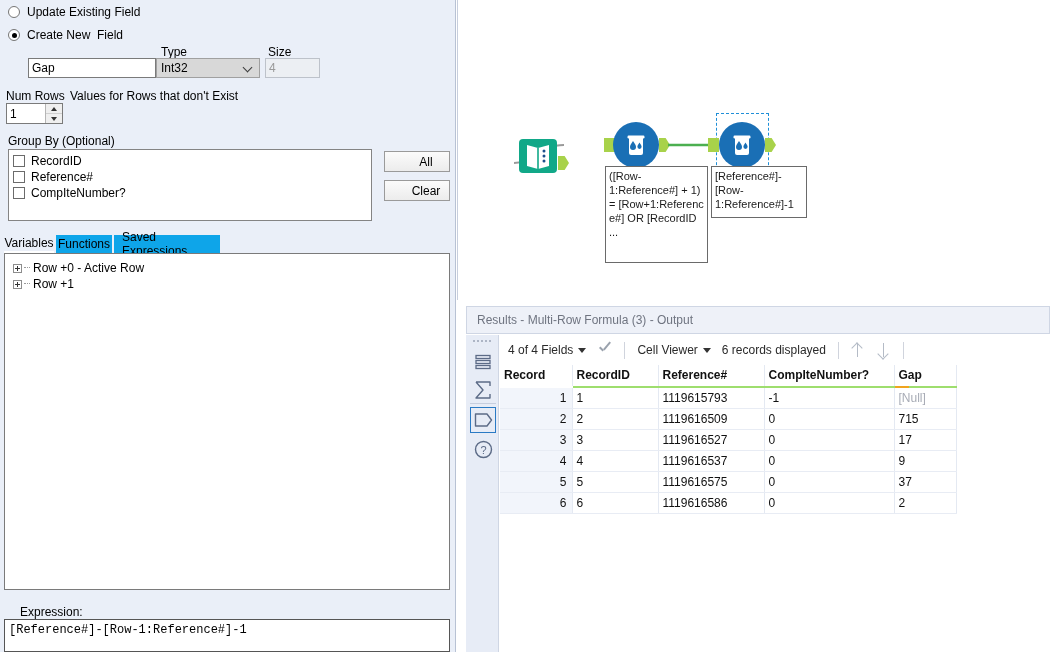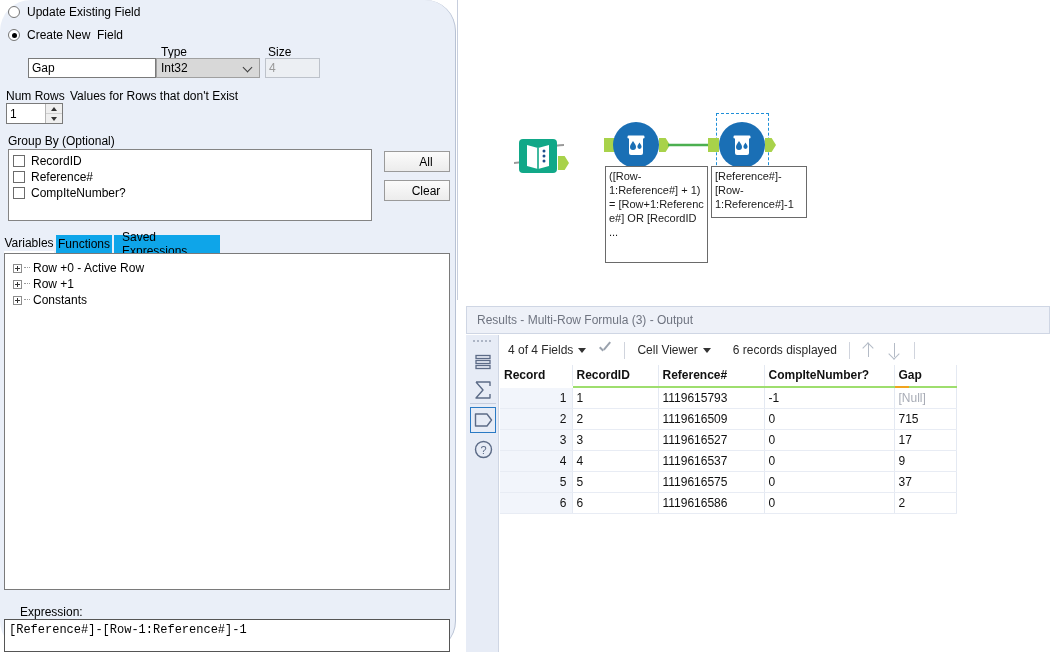--- a/index.html
+++ b/index.html
@@ -6,21 +6,21 @@
   body{
     width:1050px;height:652px;overflow:hidden;
     font-family:"Liberation Sans", sans-serif;
     font-size:12px;color:#000;background:#ffffff;
   }
   .root{position:relative;width:1050px;height:652px;}
 
   
   .left-panel{
     position:absolute;left:0;top:0;width:456px;height:652px;
-    background:#eaeff8;border-right:1px solid #b8c2d4;box-sizing:border-box;border-radius:31px;
+    background:#eaeff8;border-right:1px solid #b8c2d4;box-sizing:border-box;
   }
 
   .radio-row{position:absolute;display:flex;align-items:center;gap:7px;}
   .radio{
     width:12px;height:12px;border-radius:50%;
     border:1px solid #767676;background:#fff;box-sizing:border-box;
     position:relative;flex:none;
   }
   .radio.on::after{
     content:"";position:absolute;left:2.5px;top:2.5px;width:5px;height:5px;
@@ -290,25 +290,20 @@
       <div class="tree-item">
         <span class="tree-plus"></span>
         <span class="tree-dots"></span>
         <span class="tree-label">Row +0 - Active Row</span>
       </div>
       <div class="tree-item">
         <span class="tree-plus"></span>
         <span class="tree-dots"></span>
         <span class="tree-label">Row +1</span>
       </div>
-      <div class="tree-item">
-        <span class="tree-plus"></span>
-        <span class="tree-dots"></span>
-        <span class="tree-label">Constants</span>
-      </div>
     </div>
 
     <div class="expr-label">Expression:</div>
     <div class="expr-box">[Reference#]-[Row-1:Reference#]-1</div>
   </div>
 
   <div class="canvas">
 
     <svg style="position:absolute;left:50px;top:135px;" width="110" height="50">
       <path d="M6,28 C30,28 30,10 56,10" stroke="#9a9a9a" stroke-width="2" fill="none"></path>
@@ -408,21 +403,21 @@
       <div class="tb-item" style="margin-left:8px;">
         <span>4 of 4 Fields</span>
         <span class="tb-caret"></span>
       </div>
       <div class="check" style="margin-left:12px;"></div>
       <div class="tb-sep"></div>
       <div class="tb-item">
         <span>Cell Viewer</span>
         <span class="tb-caret"></span>
       </div>
-      <div style="margin-left:22px;">6 records displayed</div>
+      <div style="margin-left:11px;">6 records displayed</div>
       <div class="tb-sep"></div>
       <div class="arrow-up"></div>
       <div class="arrow-dn" style="margin-left:12px;"></div>
       <div class="tb-sep"></div>
     </div>
 
     <div class="grid">
       <table class="dgrid">
         <colgroup>
           <col style="width:72px">

